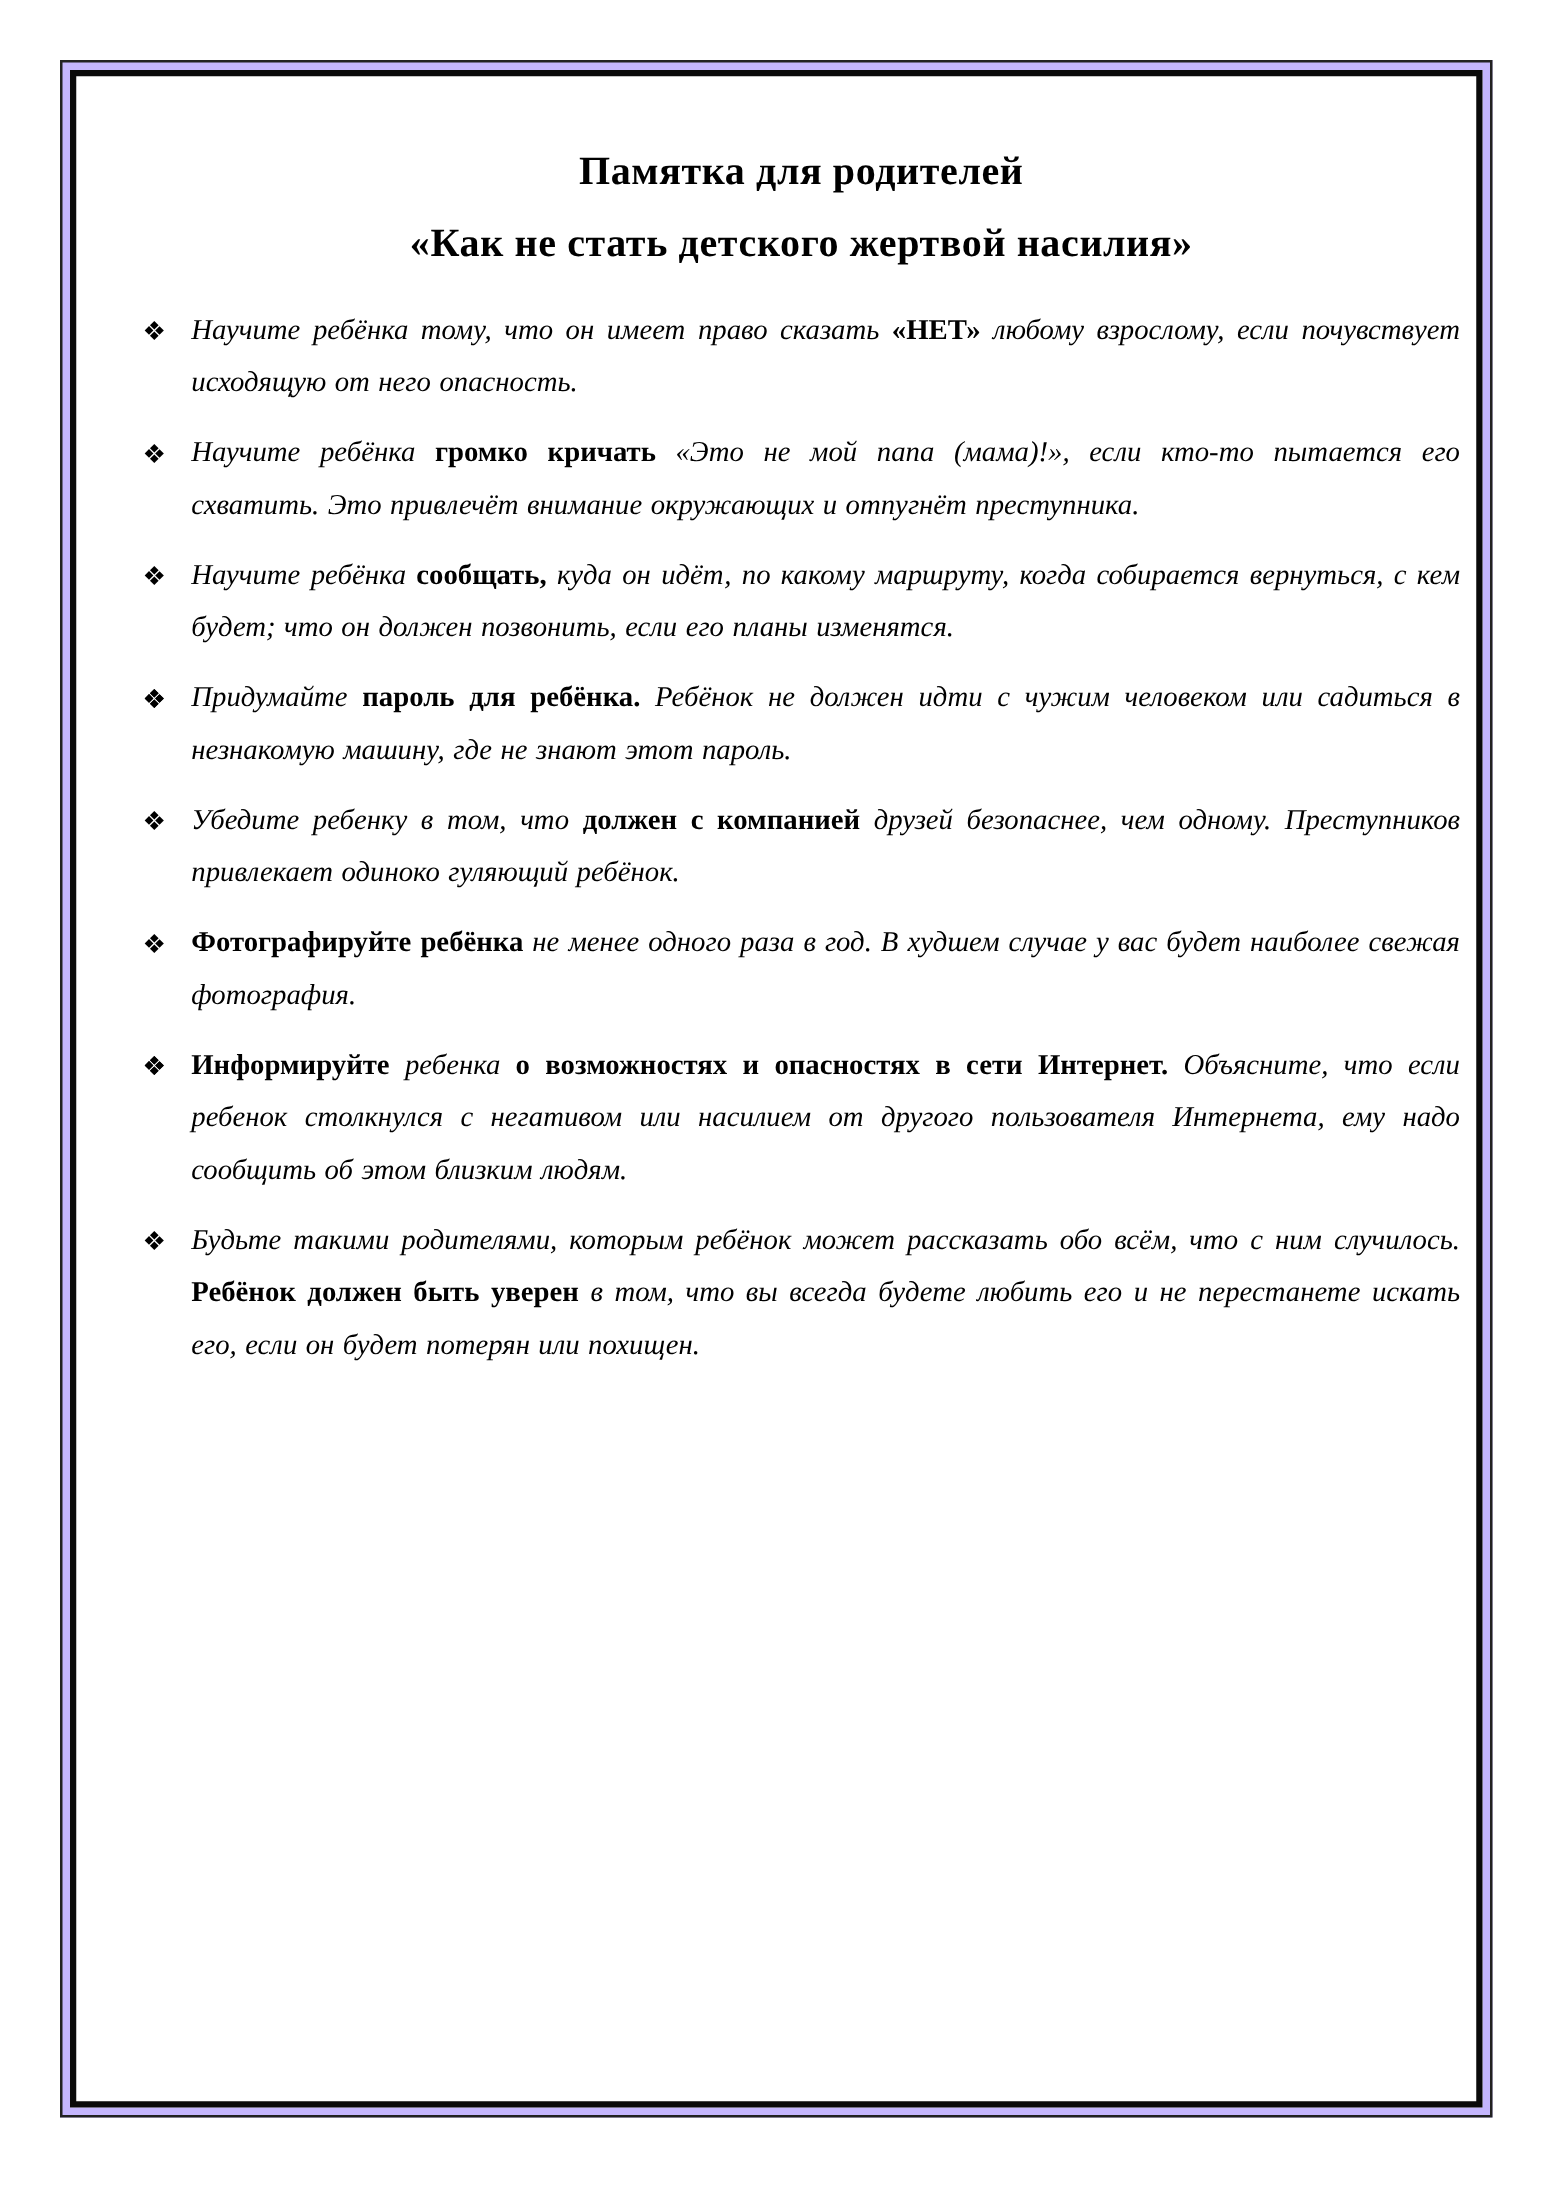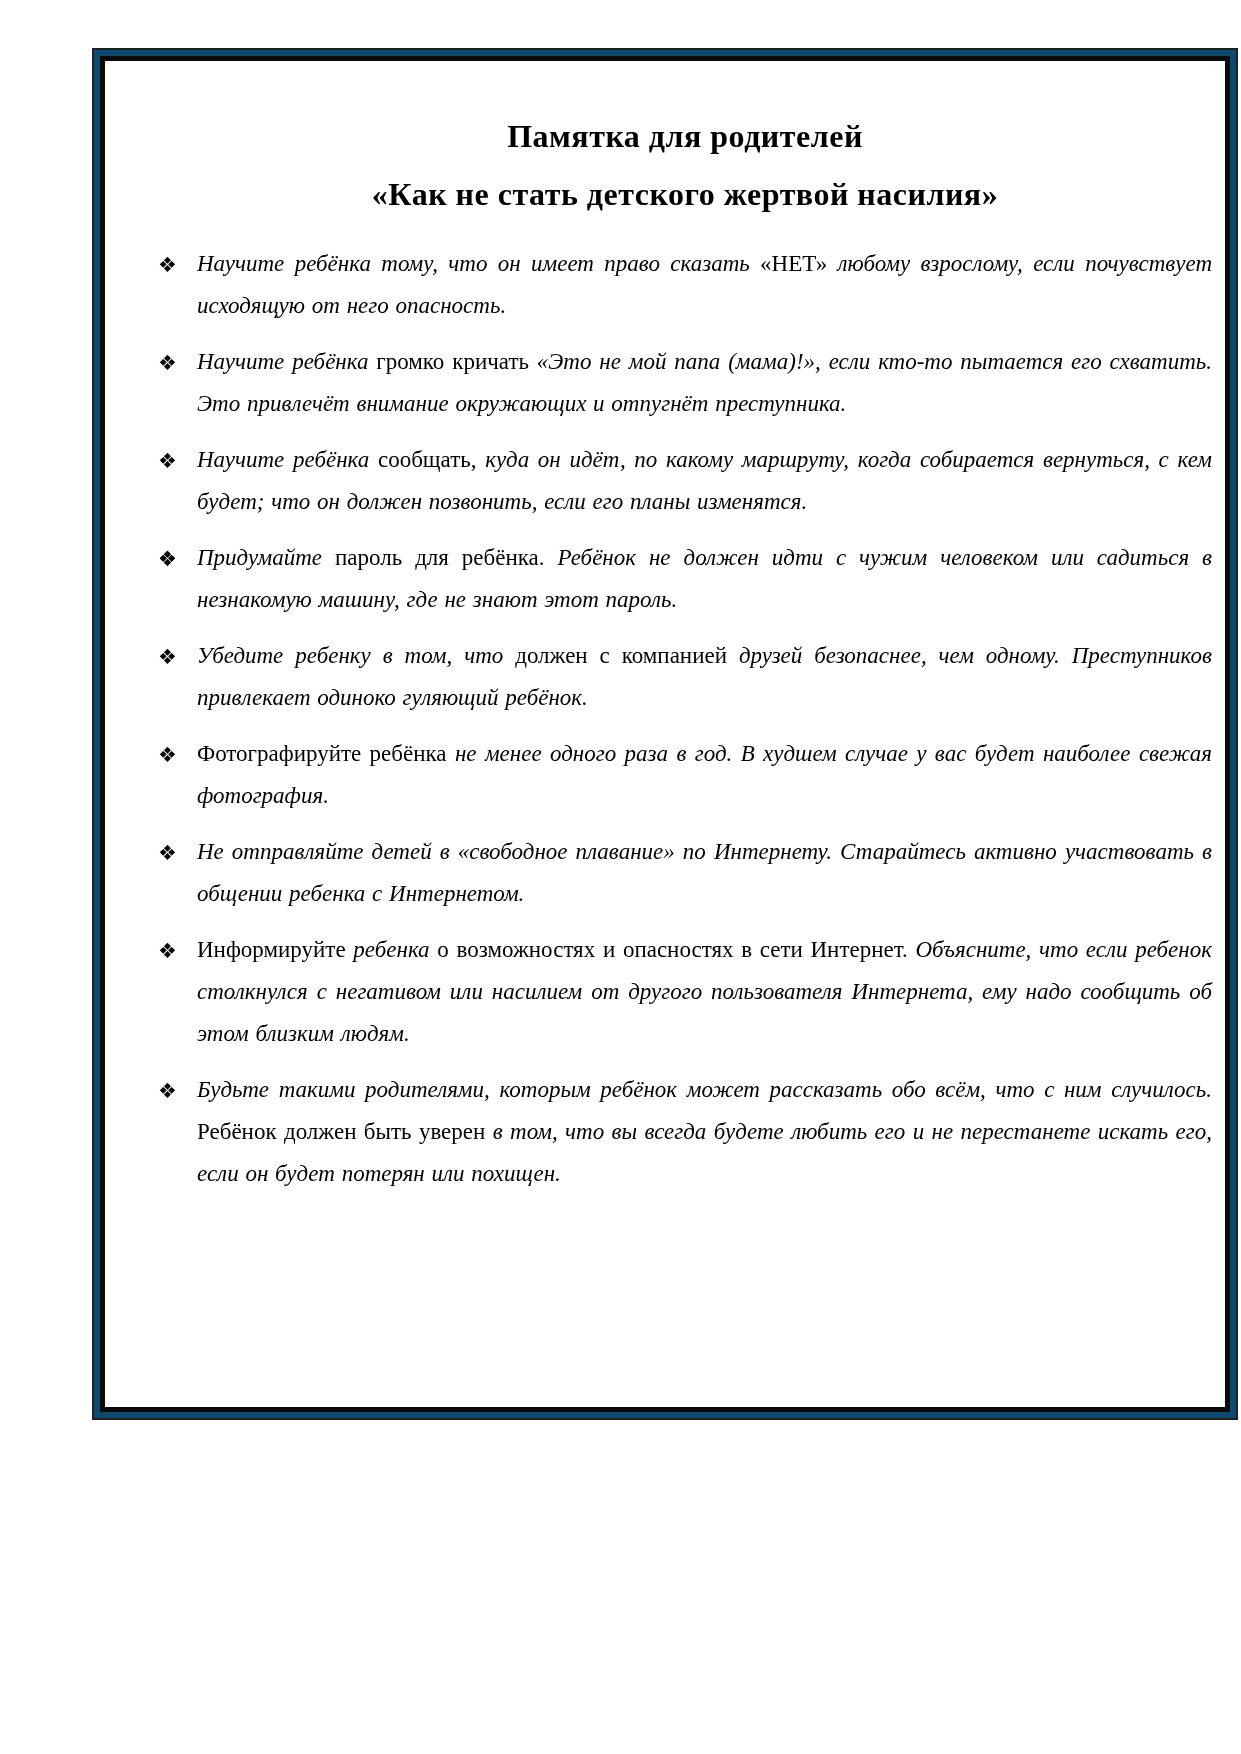--- a/index.html
+++ b/index.html
@@ -11,24 +11,23 @@
     color: #000000;
     font-family: "Liberation Serif", "DejaVu Serif", serif;
     position: relative;
     overflow: hidden;
   }
   .frame-outer {
     position: absolute;
     left: 48px;
     top: 48px;
     width: 1146px;
-    height: 1372px;
+    height: 1646px;
     border: 2px solid #212121;
-    background: #0c4a6e;
-    margin-left: 44px;
+    background: #c4b5fd;
   }
   .frame-inner {
     position: absolute;
     inset: 6px;
     border: 5px solid #0a0a0a;
     background: #ffffff;
   }
   .content {
     position: absolute;
     inset: 0;
@@ -63,37 +62,37 @@
     position: absolute;
     left: 0;
     top: 1px;
     width: 39px;
     font-style: normal;
     font-size: 21px;
     font-family: "DejaVu Sans", sans-serif;
     text-align: left;
   }
   .seg { font-style: italic; font-weight: 400; }
-  .seg.bold { font-style: normal; font-weight: 400; }
+  .seg.bold { font-style: normal; font-weight: 700; }
 </style>
 </head>
 <body>
 
 <div class="frame-outer">
   <div class="frame-inner">
     <div class="content">
       <h1 class="doc-title">Памятка для родителей</h1>
       <h1 class="doc-title doc-subtitle">«Как не стать детского жертвой насилия»</h1>
       <div class="tips-list">
           <p class="item"><span class="bullet">❖</span><span class="seg">Научите ребёнка тому, что он имеет право сказать </span><span class="seg bold">«НЕТ»</span><span class="seg"> любому взрослому, если почувствует исходящую от него опасность.</span></p>
           <p class="item"><span class="bullet">❖</span><span class="seg">Научите ребёнка </span><span class="seg bold">громко кричать</span><span class="seg"> «Это не мой папа (мама)!», если кто-то пытается его схватить. Это привлечёт внимание окружающих и отпугнёт преступника.</span></p>
           <p class="item"><span class="bullet">❖</span><span class="seg">Научите ребёнка </span><span class="seg bold">сообщать,</span><span class="seg"> куда он идёт, по какому маршруту, когда собирается вернуться, с кем будет; что он должен позвонить, если его планы изменятся.</span></p>
           <p class="item"><span class="bullet">❖</span></p>
           <p class="item"><span class="bullet">❖</span><span class="seg">Придумайте </span><span class="seg bold">пароль для ребёнка.</span><span class="seg"> Ребёнок не должен идти с чужим человеком или садиться в незнакомую машину, где не знают этот пароль.</span></p>
           <p class="item"><span class="bullet">❖</span><span class="seg">Убедите ребенку в том, что </span><span class="seg bold">должен с компанией</span><span class="seg"> друзей безопаснее, чем одному. Преступников привлекает одиноко гуляющий ребёнок.</span></p>
           <p class="item"><span class="bullet">❖</span><span class="seg bold">Фотографируйте ребёнка</span><span class="seg"> не менее одного раза в год. В худшем случае у вас будет наиболее свежая фотография.</span></p>
-          <p class="item"><span class="bullet">❖</span><span class="seg">Не отправляйте детей в «свободное плавание» по Интернету. Старайтесь активно участвовать в общении ребенка с Интернетом.</span></p>
+          <p class="item"><span class="bullet">❖</span></p>
           <p class="item"><span class="bullet">❖</span><span class="seg bold">Информируйте</span><span class="seg"> ребенка </span><span class="seg bold">о возможностях и опасностях в сети Интернет.</span><span class="seg"> Объясните, что если ребенок столкнулся с негативом или насилием от другого пользователя Интернета, ему надо сообщить об этом близким людям.</span></p>
           <p class="item"><span class="bullet">❖</span><span class="seg">Будьте такими родителями, которым ребёнок может рассказать обо всём, что с ним случилось. </span><span class="seg bold">Ребёнок должен быть уверен</span><span class="seg"> в том, что вы всегда будете любить его и не перестанете искать его, если он будет потерян или похищен.</span></p>
         </div>
     </div>
   </div>
 </div>
 
 </body></html>

